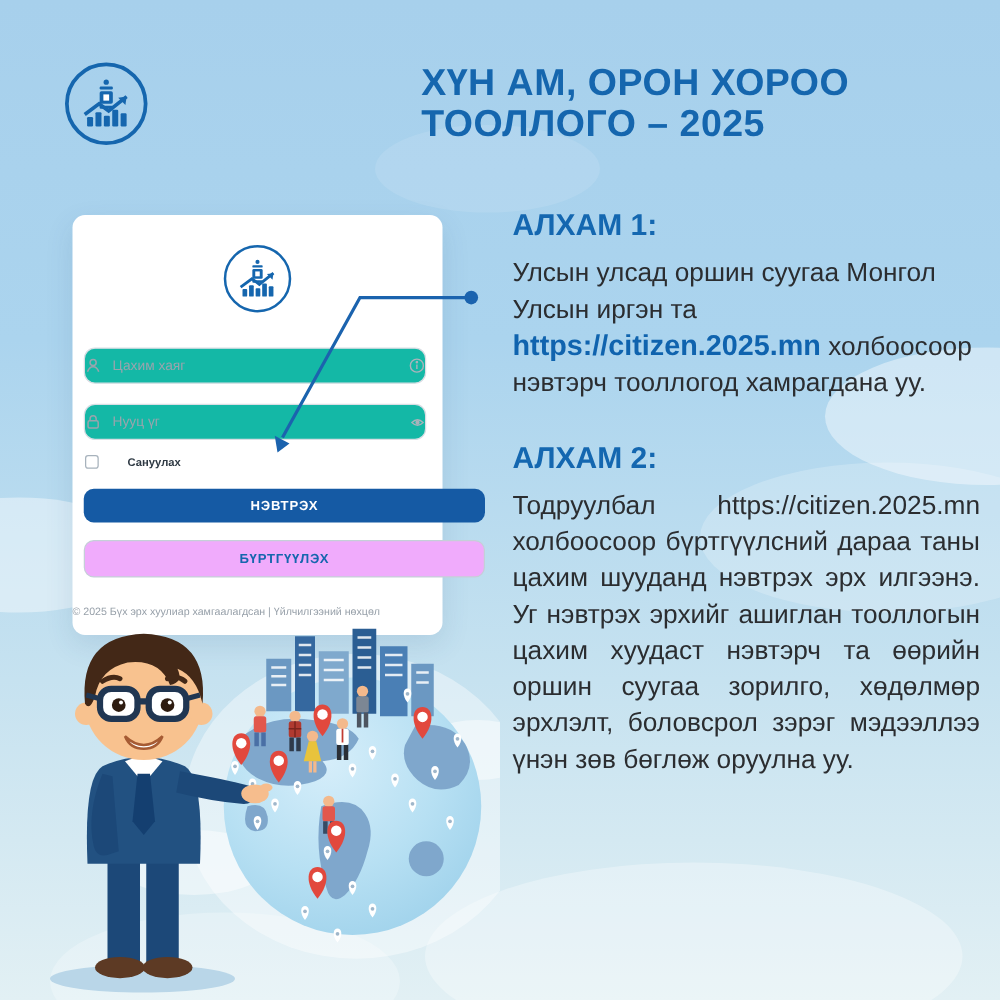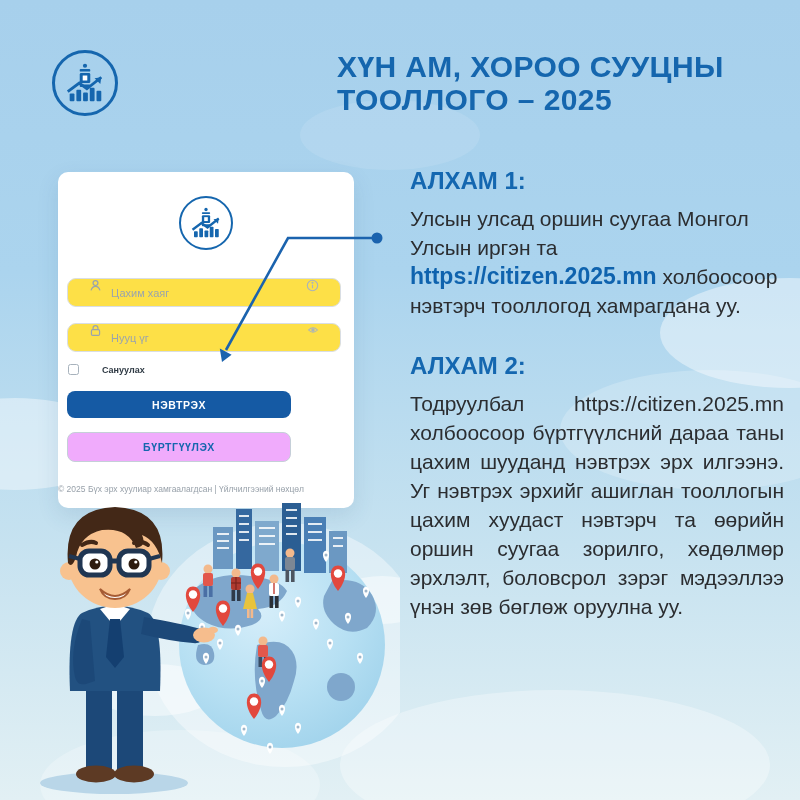--- a/index.html
+++ b/index.html
@@ -14,29 +14,29 @@
             color:#1566ae;letter-spacing:.3px;}
   .title{position:absolute;left:337px;top:50px;margin:0;font-size:30px;line-height:33px;
          font-weight:bold;color:#1566ae;letter-spacing:.4px;}
   
   .login-card{position:absolute;left:58px;top:172px;width:296px;height:336px;background:#fff;
               border-radius:10px;box-shadow:0 8px 22px rgba(40,80,120,.12);z-index:2;}
   .card-logo{position:absolute;left:50%;top:24px;transform:translateX(-50%);width:54px;height:54px;
              border:2.5px solid #1566ae;border-radius:50%;display:flex;align-items:center;
              justify-content:center;box-sizing:border-box;}
   .field{position:absolute;left:9px;right:13px;height:29px;border:1px solid #d9dee4;border-radius:9px;
-         display:flex;padding:0 21px;gap:7px;background:#fde047;box-sizing:border-box;}
+         display:flex;align-items:center;padding:0 0;gap:7px;background:#14b8a6;box-sizing:border-box;}
   .field.email{top:106px}.field.password{top:151px}
   .field input{border:none;outline:none;flex:1;min-width:0;font-size:11px;color:#333;background:transparent;
                font-family:"Liberation Sans",sans-serif;}
   .field input::placeholder{color:#9aa4ad;}
   .remember{position:absolute;left:10px;top:192px;display:flex;gap:23px;align-items:center;
             font-size:9px;font-weight:bold;color:#2f3a44;cursor:pointer;}
   .checkbox{width:11px;height:11px;border:1.5px solid #a7b2bc;border-radius:2.5px;background:#fff;box-sizing:border-box;}
-  .btn{position:absolute;left:9px;width:224px;border-radius:8px;font-weight:bold;font-size:10.5px;
+  .btn{position:absolute;left:9px;width:321px;border-radius:8px;font-weight:bold;font-size:10.5px;
        letter-spacing:.6px;font-family:"Liberation Sans",sans-serif;cursor:pointer;}
   .btn-primary{top:219px;height:27px;background:#155aa4;color:#fff;border:none;}
   .btn-outline{top:260px;height:30px;background:#f0abfc;color:#1566ae;border:1px solid #c5cfd8;}
   .card-footer{position:absolute;left:0;right:0;top:312px;font-size:8.5px;color:#98a1aa;}
   
   .arrow{position:absolute;left:0;top:0;width:800px;height:800px;z-index:3;pointer-events:none;}
   
   .steps{position:absolute;left:410px;top:167px;width:374px;z-index:1;}
   .steps h2{margin:0 0 9px;font-size:24px;line-height:28px;font-weight:bold;color:#1467b0;}
   .steps p{margin:0;font-size:21px;line-height:29px;color:#2b2d30;}
@@ -73,21 +73,21 @@
           <rect x="22" y="34" width="5" height="9" rx="1"></rect>
           <rect x="29" y="29" width="5" height="14" rx="1"></rect>
           <rect x="36" y="32" width="5" height="11" rx="1"></rect>
         </g>
         <path d="M6 33 L18 24 L26 30 L41 18" stroke="#1566ae" stroke-width="3" fill="none"></path>
         <path d="M41 18 l-7 1 l6 6 z" fill="#1566ae"></path>
       </svg>
     </span>
   </div>
   <h1 class="title">
-    <div>ХҮН АМ, ХОРОО СУУЦНЫ</div>
+    <div>ХҮН АМ, ОРОН ХОРОО</div>
     <div>ТООЛЛОГО – 2025</div>
   </h1>
 
   <section class="login-card">
     <div class="card-logo">
       <span>
         <svg class="icon-svg" width="36" height="36" viewBox="0 0 48 48">
           <g fill="#1566ae">
             <circle cx="24" cy="6" r="2.2"></circle>
             <rect x="18.5" y="9.5" width="11" height="2.6" rx="1"></rect>

